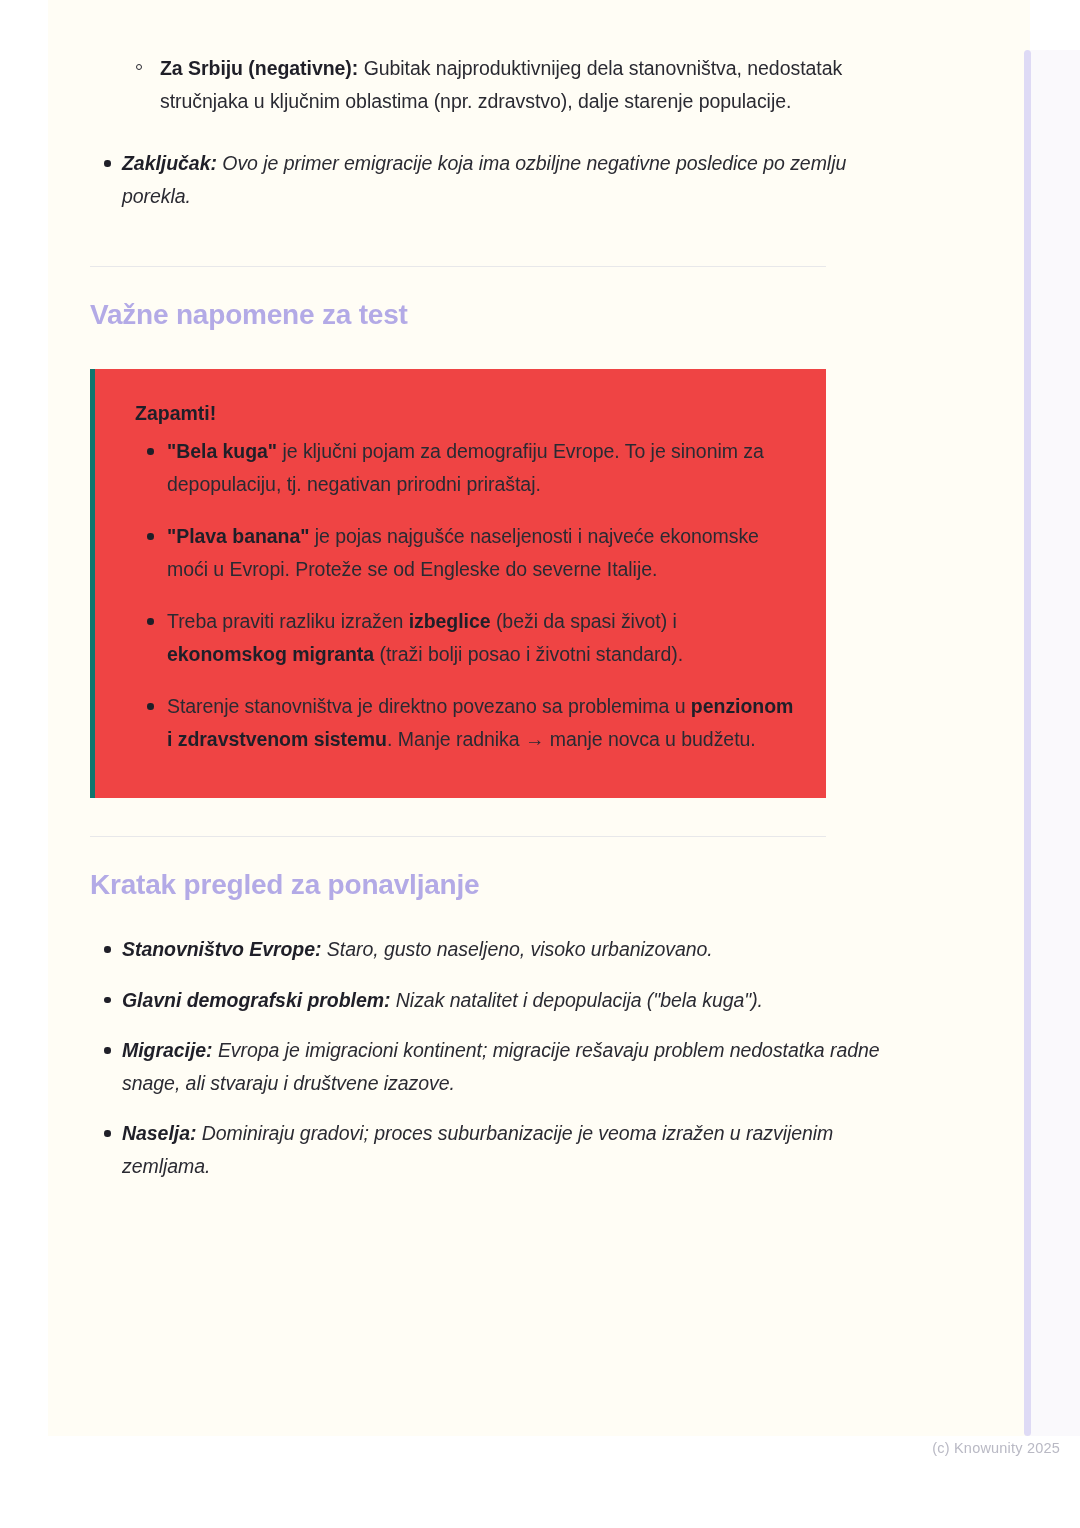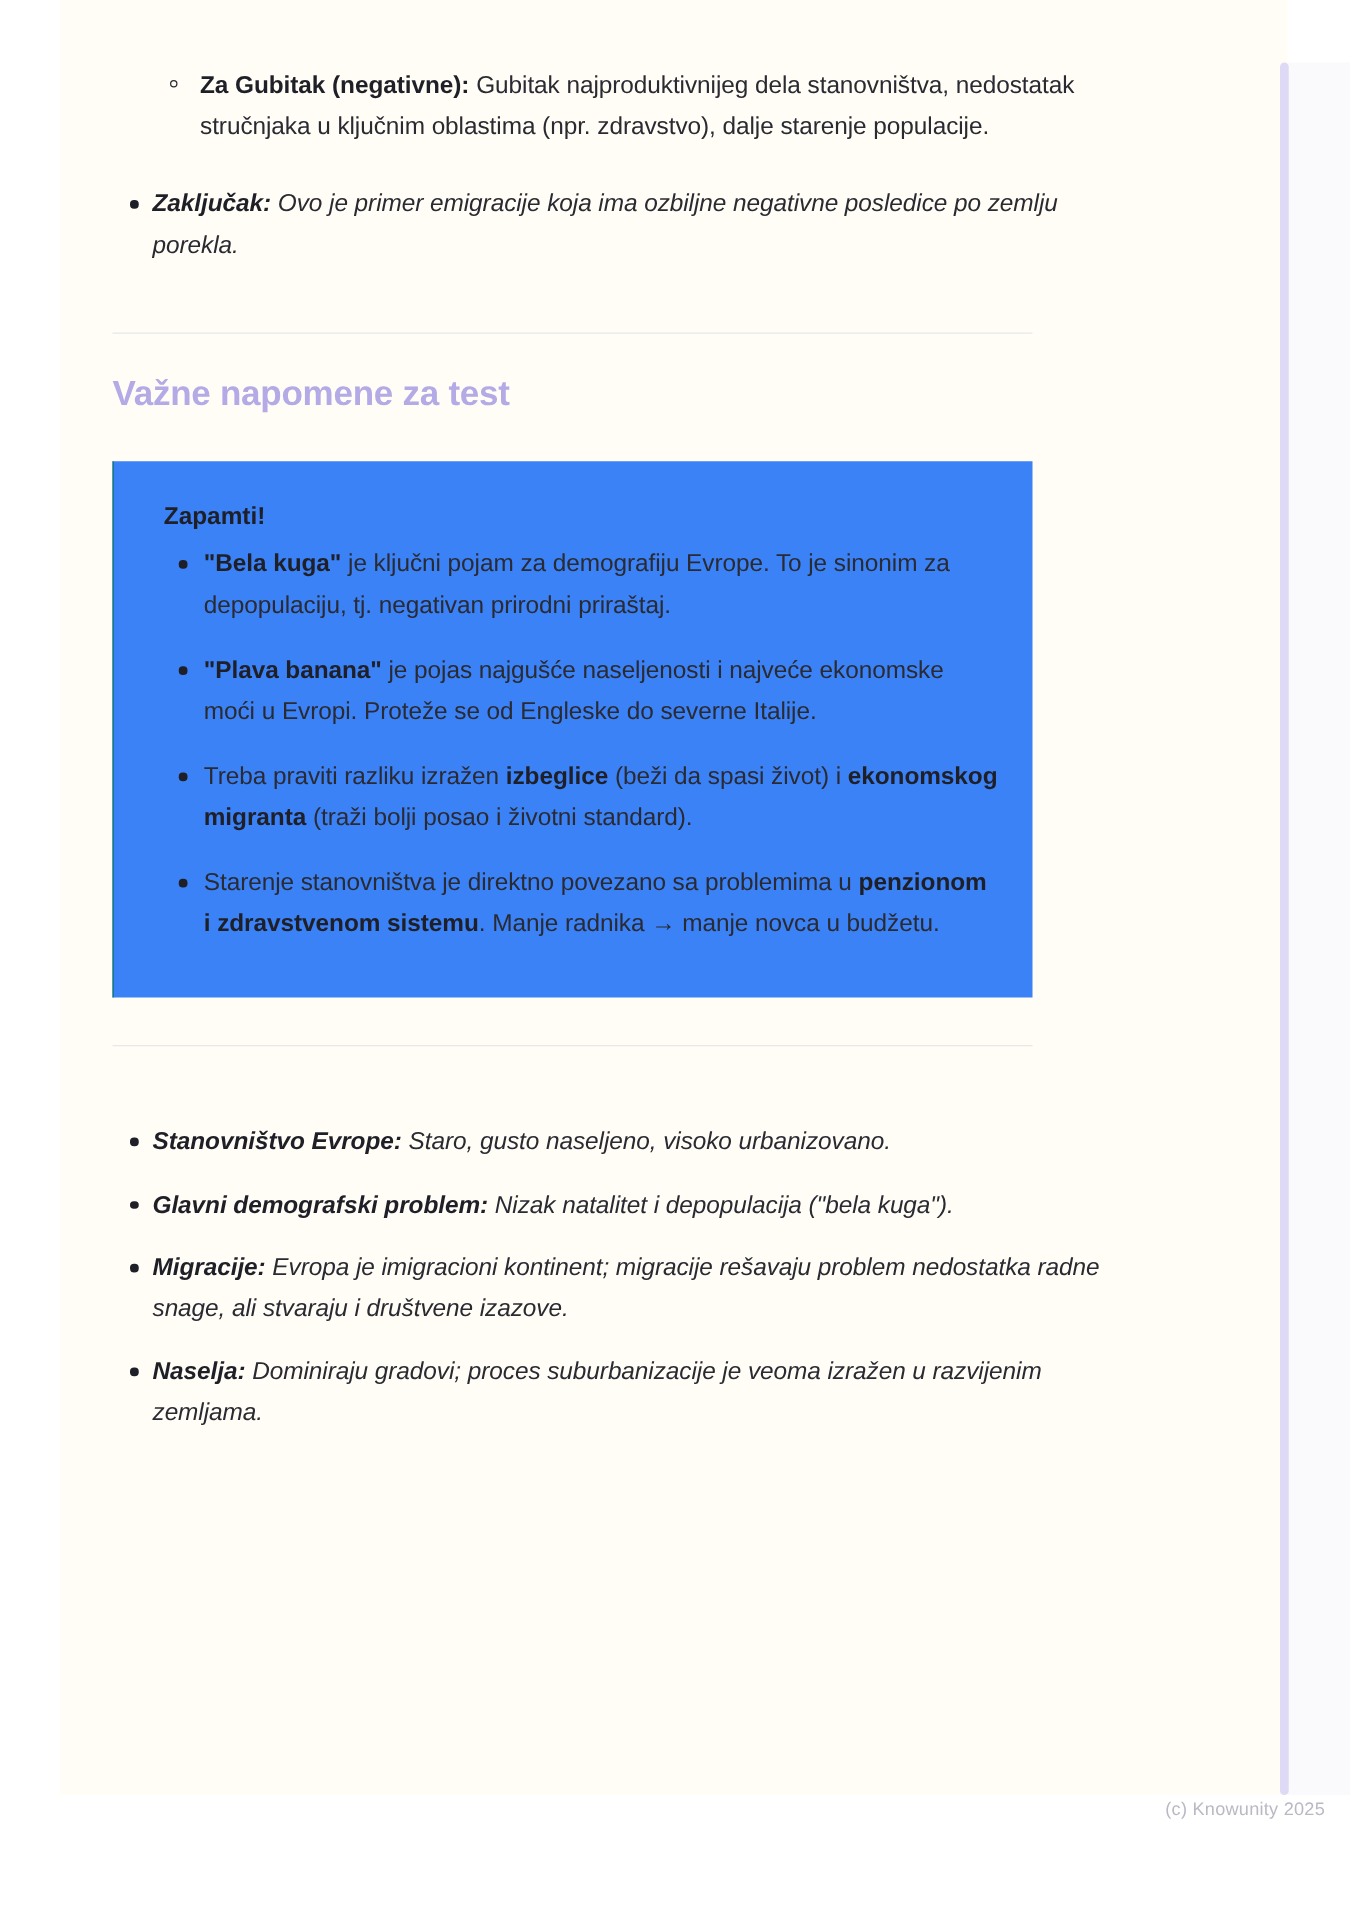--- a/index.html
+++ b/index.html
@@ -124,22 +124,22 @@
     border: none;
     border-top: 1.6px solid #e8e8ea;
     margin: 0;
     width: 736px;
   }
 
   
   .callout {
     position: relative;
     width: 736px;
-    background: #3b82f6;
-    border-left: 1px solid #0f766e;
+    background: #ef4444;
+    border-left: 5px solid #0f766e;
     box-sizing: border-box;
     padding: 30px 28px 26px 40px;
   }
   .callout-title {
     font-weight: 700;
     font-size: 19.5px;
     line-height: 28px;
     color: #1f1f28;
     margin: 0 0 8px 0;
   }
@@ -188,21 +188,21 @@
 
   <div id="right-panel"></div>
   <div id="scroll-track"></div>
 
   <div id="content">
 
     <div class="sp-0"></div>
 
     <ul class="lvl2 doc-text">
       <li>
-        <span class="b">Za Gubitak (negativne):</span><span> Gubitak najproduktivnijeg dela stanovništva, nedostatak stručnjaka u ključnim oblastima (npr. zdravstvo), dalje starenje populacije.</span>
+        <span class="b">Za Srbiju (negativne):</span><span> Gubitak najproduktivnijeg dela stanovništva, nedostatak stručnjaka u ključnim oblastima (npr. zdravstvo), dalje starenje populacije.</span>
       </li>
     </ul>
 
     <ul class="lvl1 doc-text">
       <li>
         <span class="b">Zaključak:</span><span> Ovo je primer emigracije koja ima ozbiljne negativne posledice po zemlju porekla.</span>
       </li>
     </ul>
 
     <div class="sp-1"></div>
@@ -220,20 +220,21 @@
         <li><span><span class="b">"Plava banana"</span><span> je pojas najgušće naseljenosti i najveće ekonomske moći u Evropi. Proteže se od Engleske do severne Italije.</span></span></li>
         <li><span><span>Treba praviti razliku izražen </span><span class="b">izbeglice</span><span> (beži da spasi život) i </span><span class="b">ekonomskog migranta</span><span> (traži bolji posao i životni standard).</span></span></li>
         <li><span><span>Starenje stanovništva je direktno povezano sa problemima u </span><span class="b">penzionom i zdravstvenom sistemu</span><span>. Manje radnika → manje novca u budžetu.</span></span></li>
       </ul>
     </div>
 
     <div class="sp-4"></div>
     <hr class="divider">
     <div class="sp-5"></div>
 
+    <h2 class="section-title">Kratak pregled za ponavljanje</h2>
 
     <div style="height:30px"></div>
 
     <ul class="lvl1 doc-text">
       <li>
         <span class="b">Stanovništvo Evrope:</span><span> Staro, gusto naseljeno, visoko urbanizovano.</span>
       </li>
       <li>
         <span class="b">Glavni demografski problem:</span><span> Nizak natalitet i depopulacija ("bela kuga").</span>
       </li>

